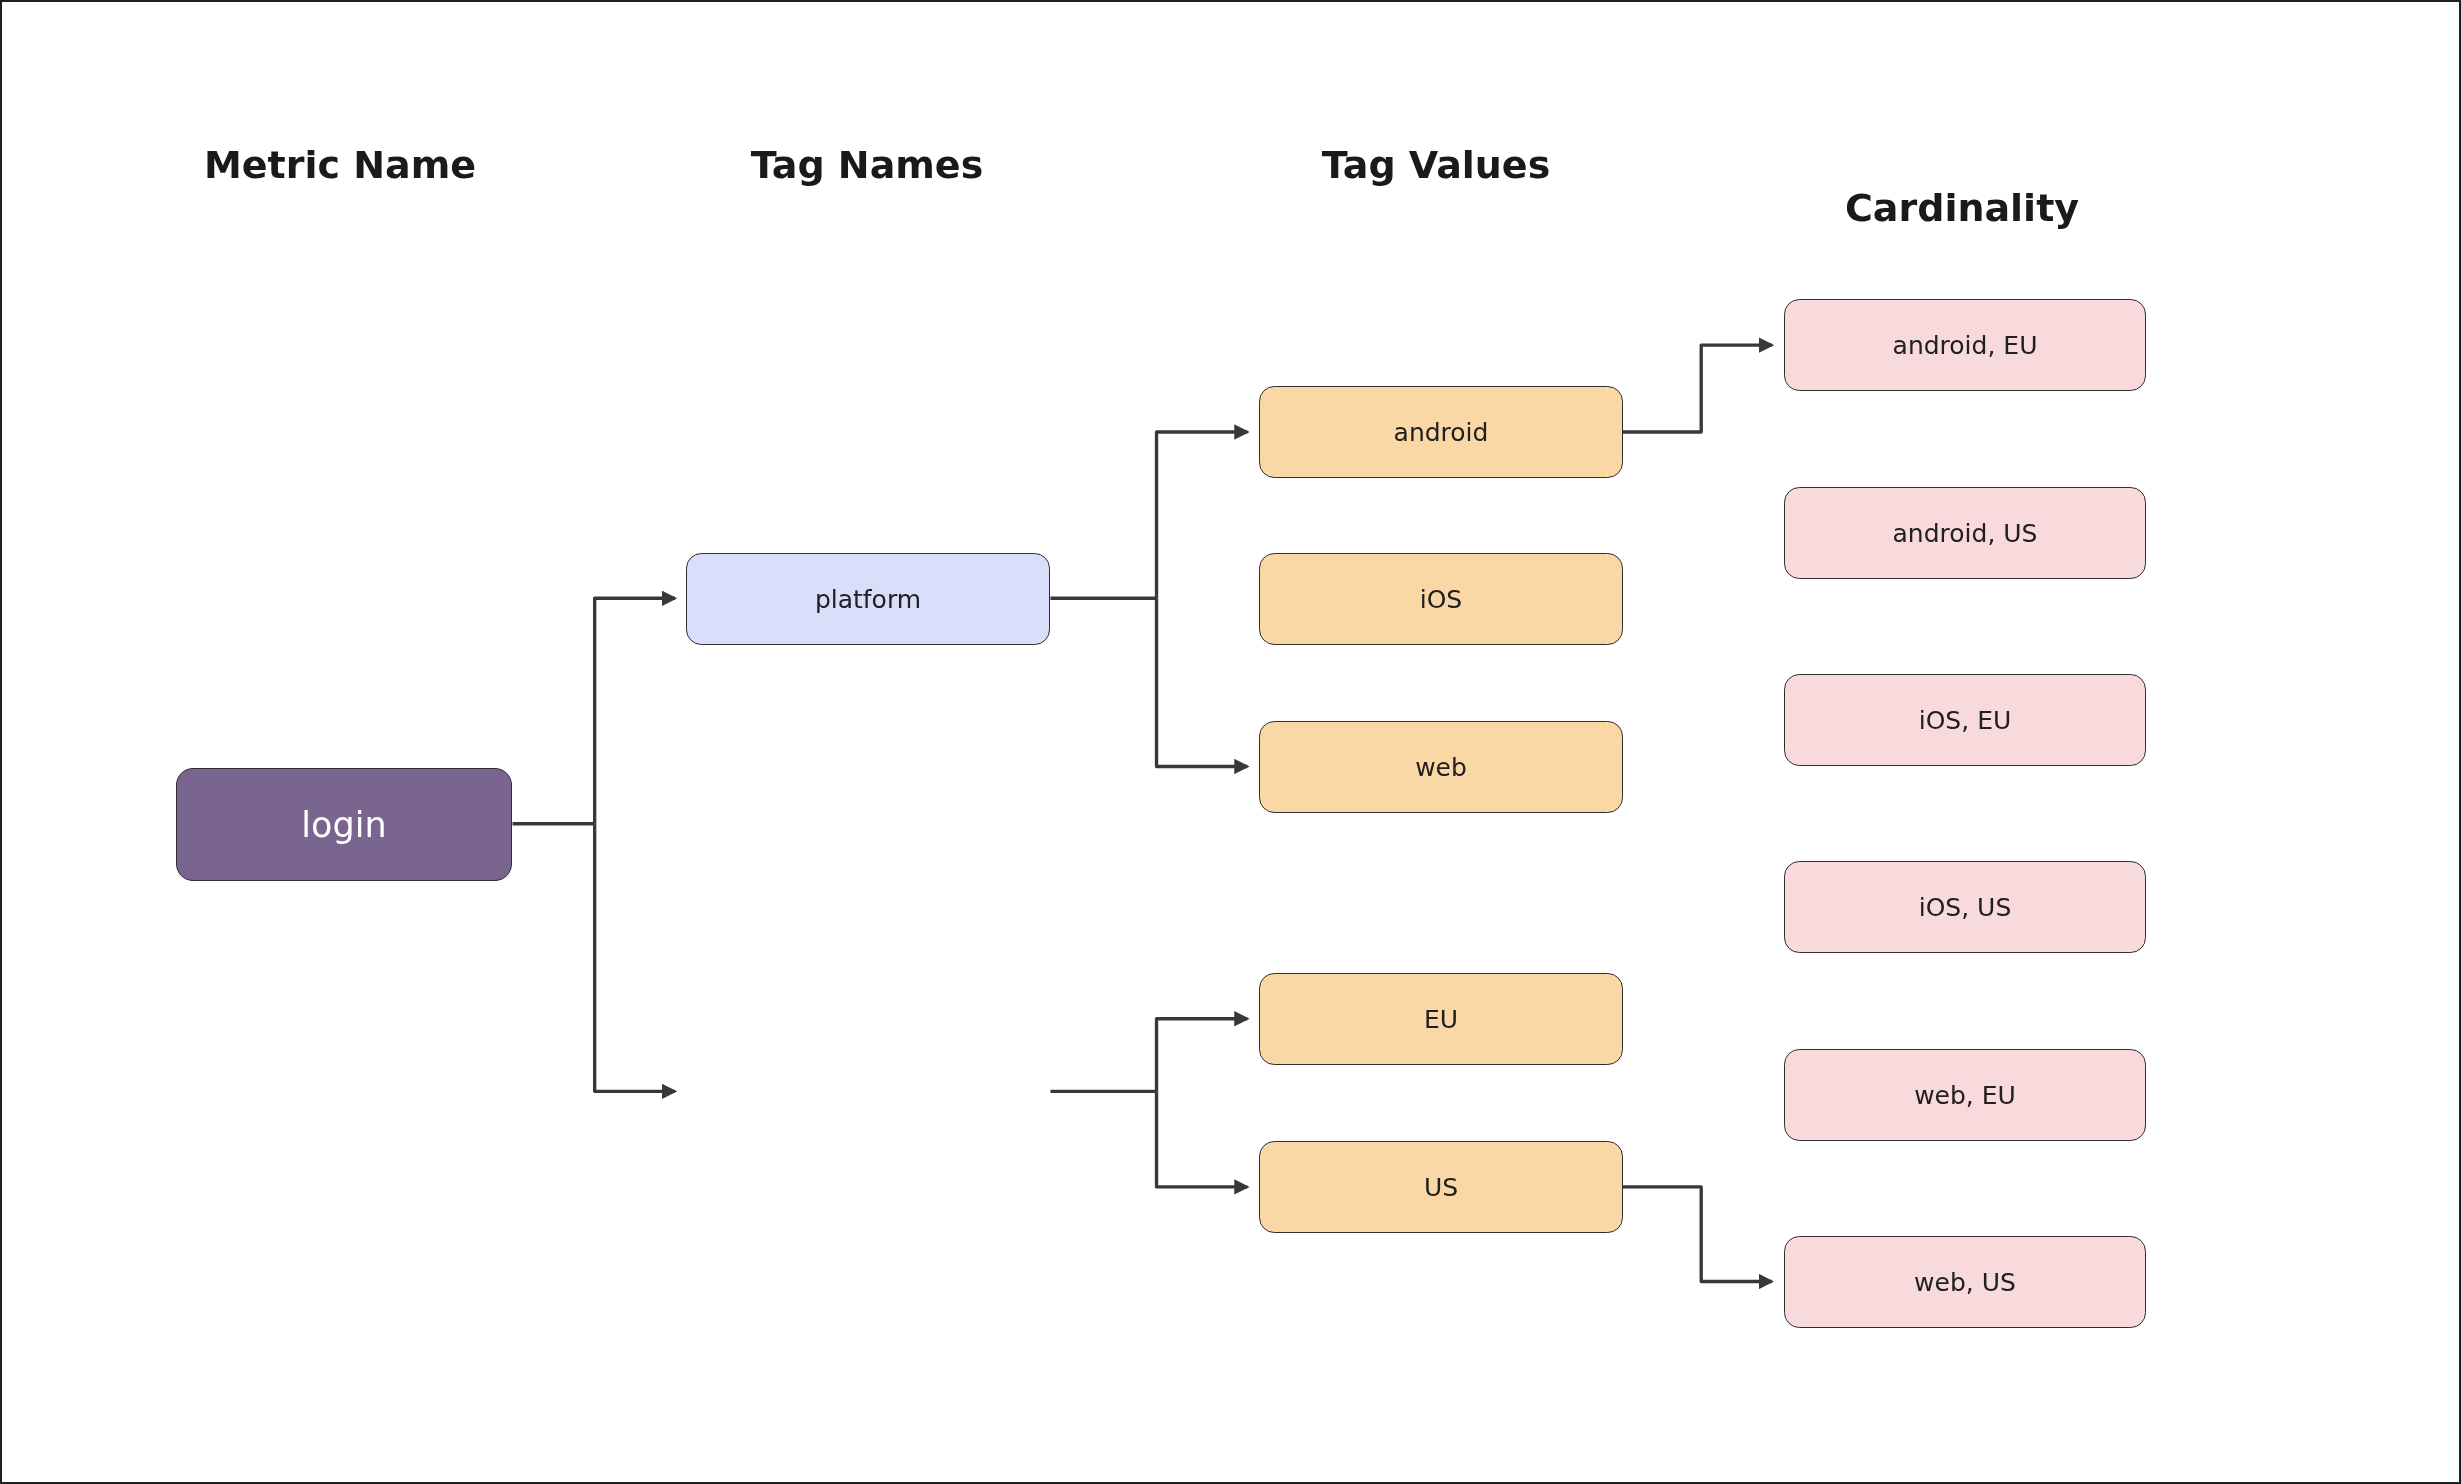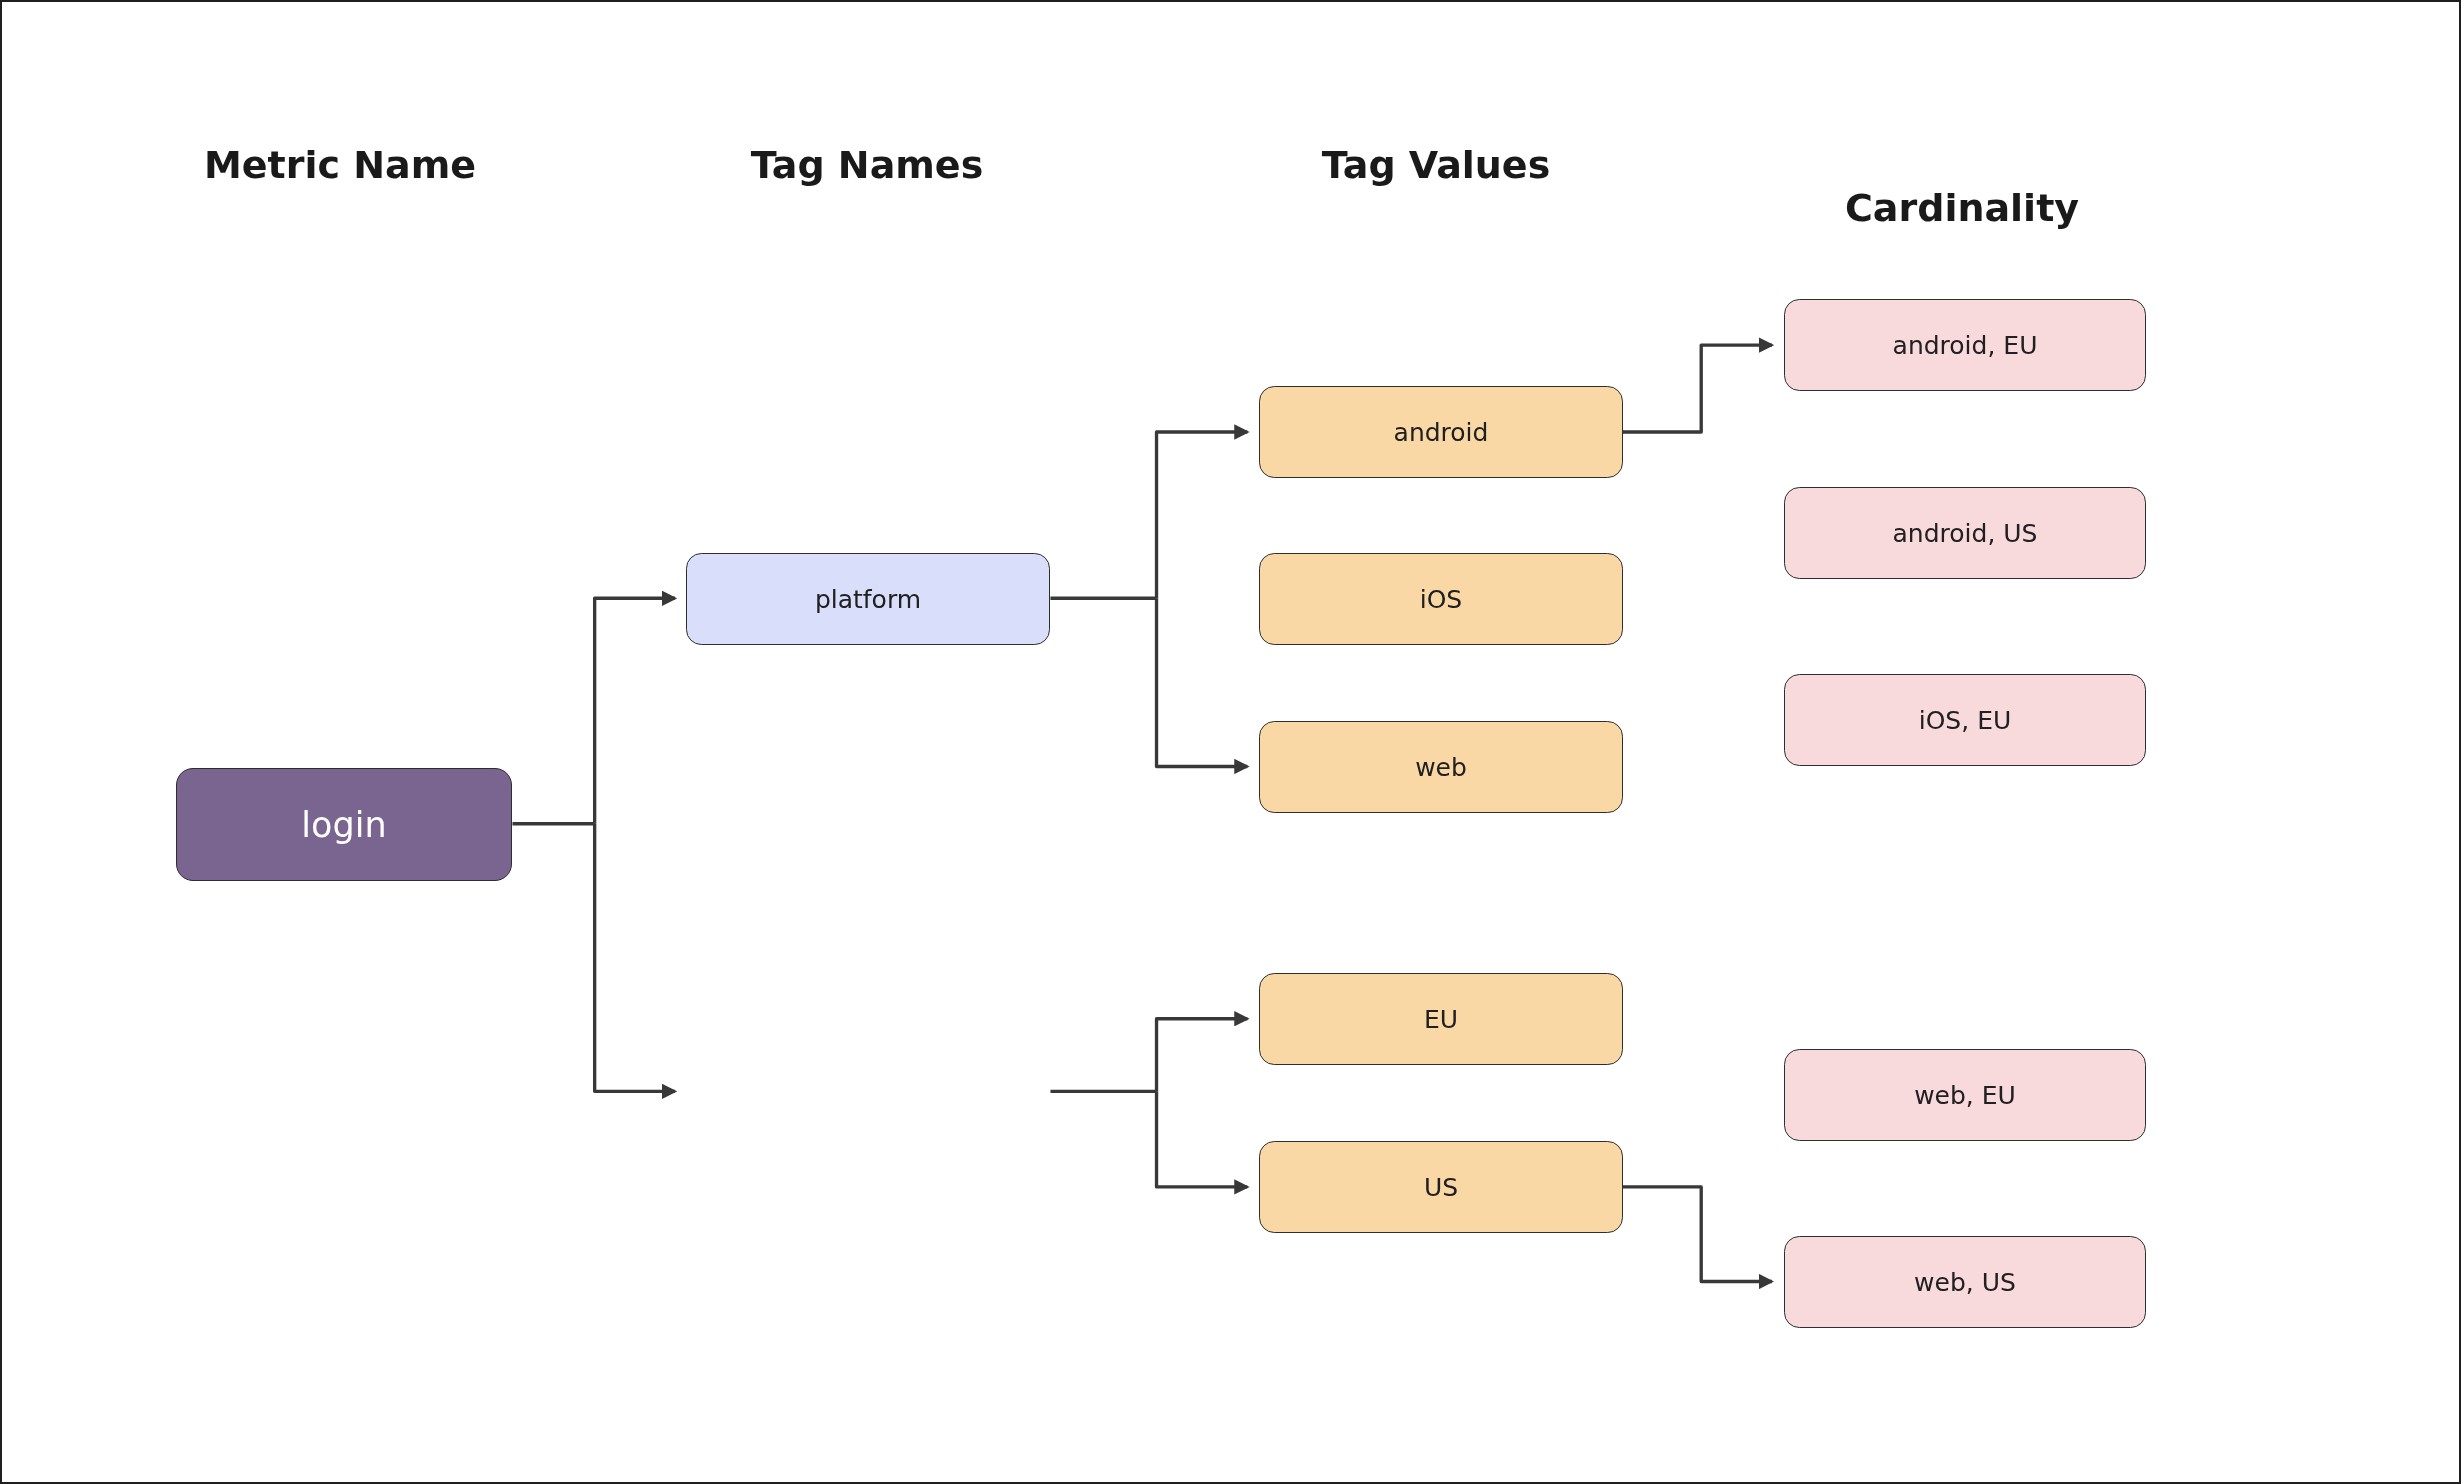--- a/index.html
+++ b/index.html
@@ -104,17 +104,18 @@
 
   <div class="node tagvalue" style="left:1257px; top:384px; width:364px; height:92px;">android</div>
   <div class="node tagvalue" style="left:1257px; top:551px; width:364px; height:92px;">iOS</div>
   <div class="node tagvalue" style="left:1257px; top:719px; width:364px; height:92px;">web</div>
   <div class="node tagvalue" style="left:1257px; top:971px; width:364px; height:92px;">EU</div>
   <div class="node tagvalue" style="left:1257px; top:1139px; width:364px; height:92px;">US</div>
 
   <div class="node card" style="left:1782px; top:297px; width:362px; height:92px;">android, EU</div>
   <div class="node card" style="left:1782px; top:485px; width:362px; height:92px;">android, US</div>
   <div class="node card" style="left:1782px; top:672px; width:362px; height:92px;">iOS, EU</div>
+  <div class="node card" style="left:1782px; top:859px; width:362px; height:92px;">iOS, US</div>
   <div class="node card" style="left:1782px; top:1047px; width:362px; height:92px;text-align:center;">web, EU</div>
   <div class="node card" style="left:1782px; top:1234px; width:362px; height:92px;">web, US</div>
 
 </div>
 
 
 </body></html>

